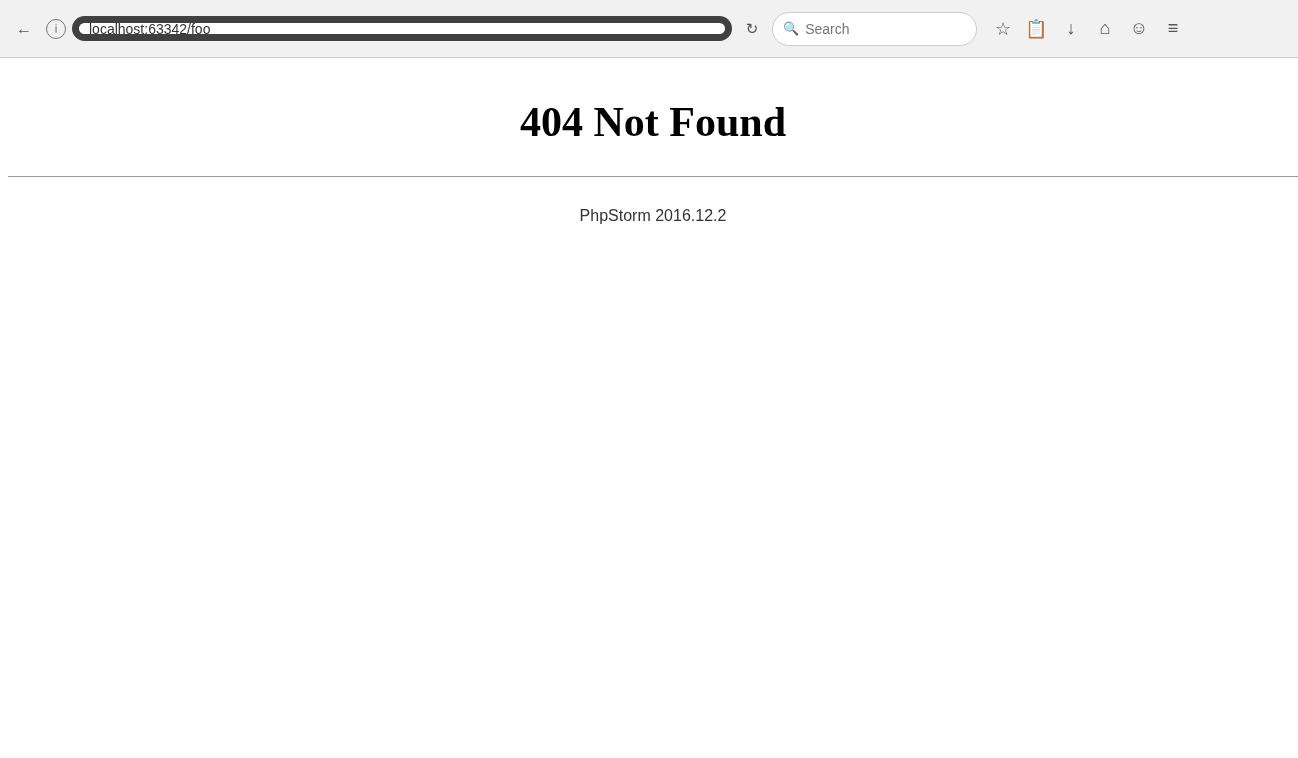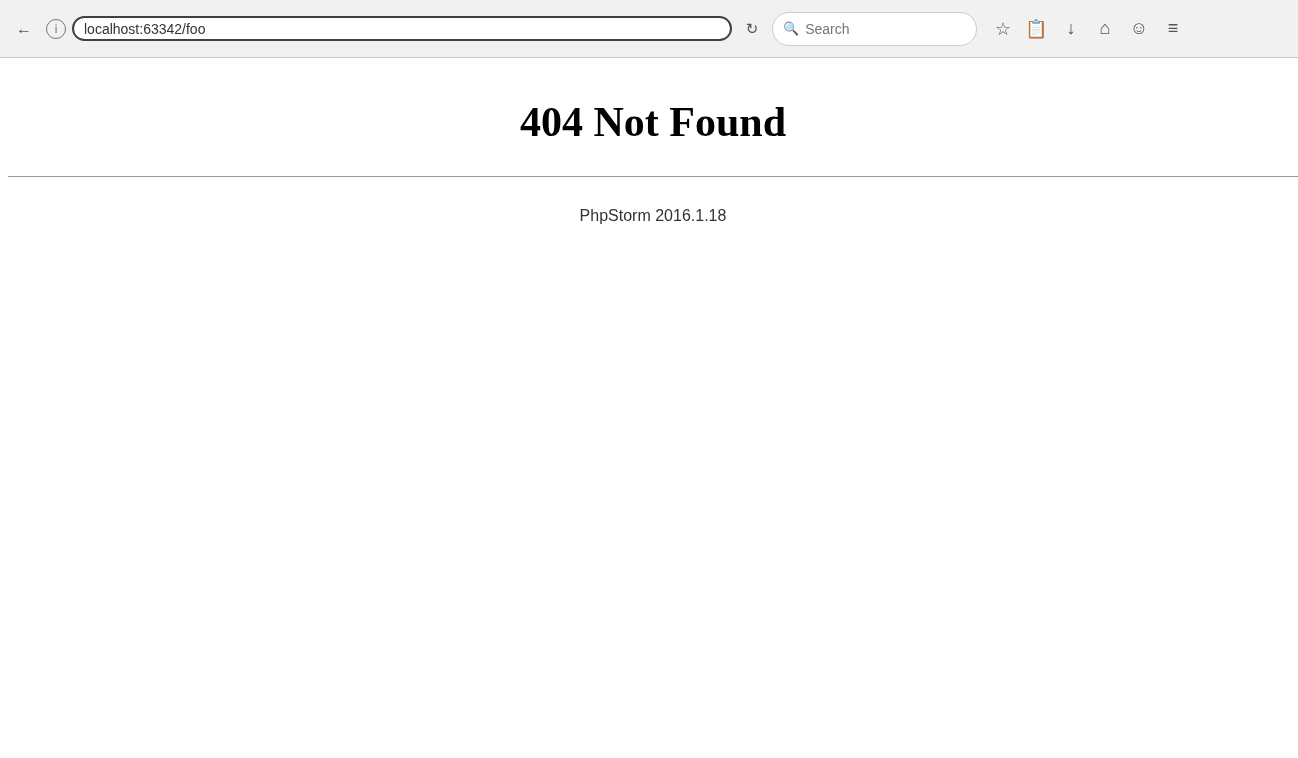--- a/index.html
+++ b/index.html
@@ -54,21 +54,21 @@
       color: #777;
       cursor: pointer;
       flex-shrink: 0;
     }
 
     .address-bar-wrapper {
       display: flex;
       align-items: center;
       flex: 1;
       background: #fff;
-      border: 2px solid #404040;
+      border: 7px solid #404040;
       border-radius: 20px;
       height: 25px;
       padding: 0 10px;
       gap: 8px;
       max-width: 660px;
     }
 
     .address-bar-input {
       border: none;
       outline: none;
@@ -201,14 +201,14 @@
     <button class="toolbar-icon-btn">☺</button>
     <button class="toolbar-icon-btn">≡</button>
   </div>
 </div>
 
 <div class="page-content">
   <h1 class="error-title">404 Not Found</h1>
 
   <hr class="divider">
 
-  <p class="server-info">PhpStorm 2016.1.18</p>
+  <p class="server-info">PhpStorm 2016.12.2</p>
 </div>
 
 </body></html>

